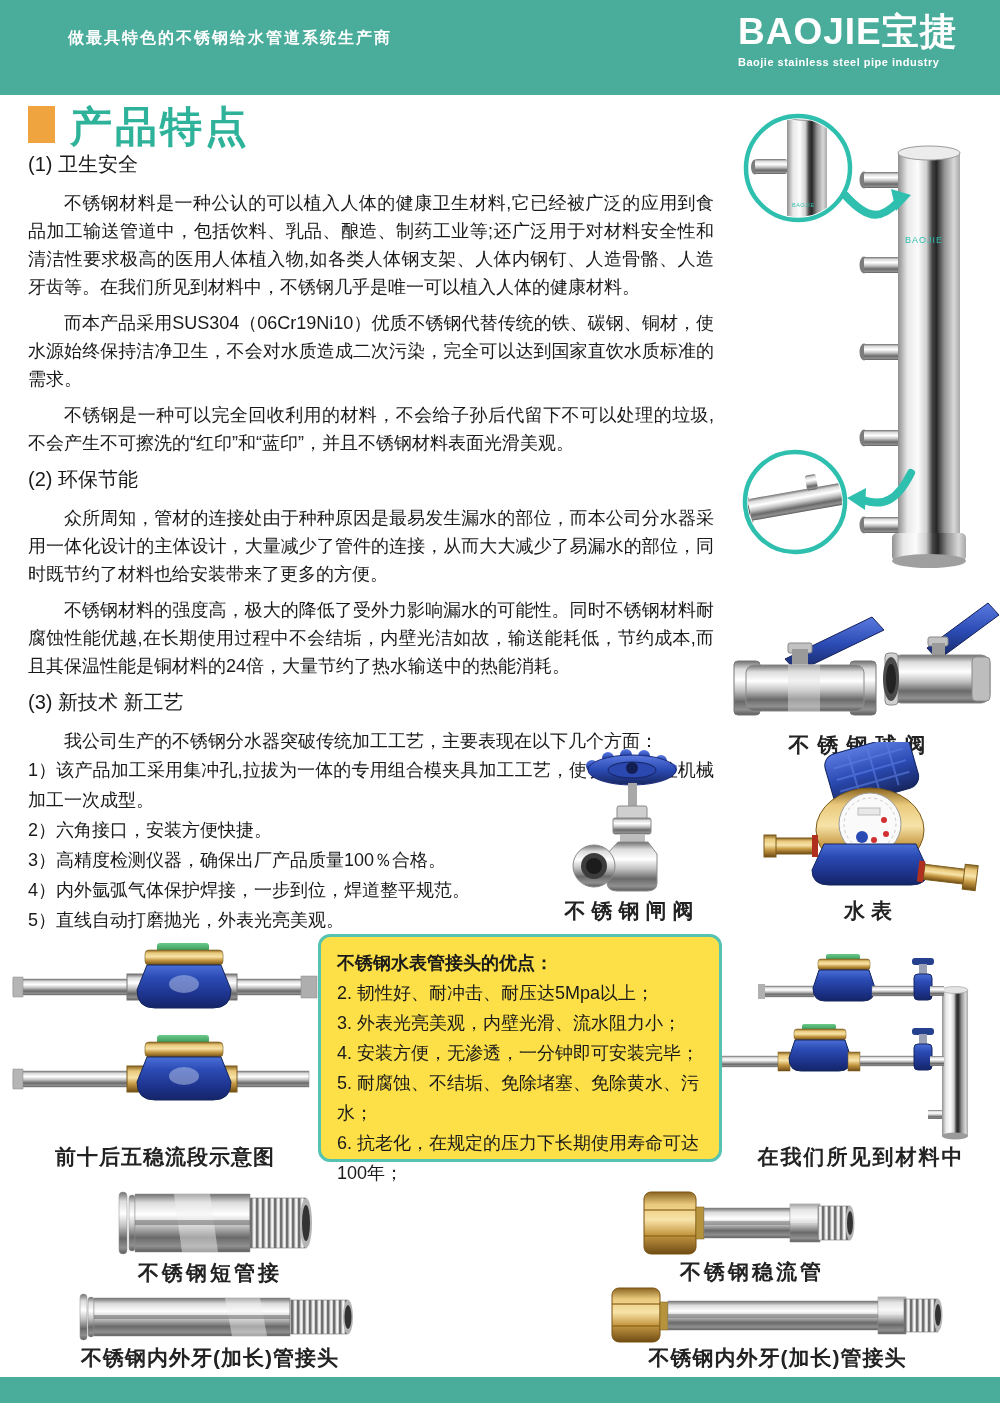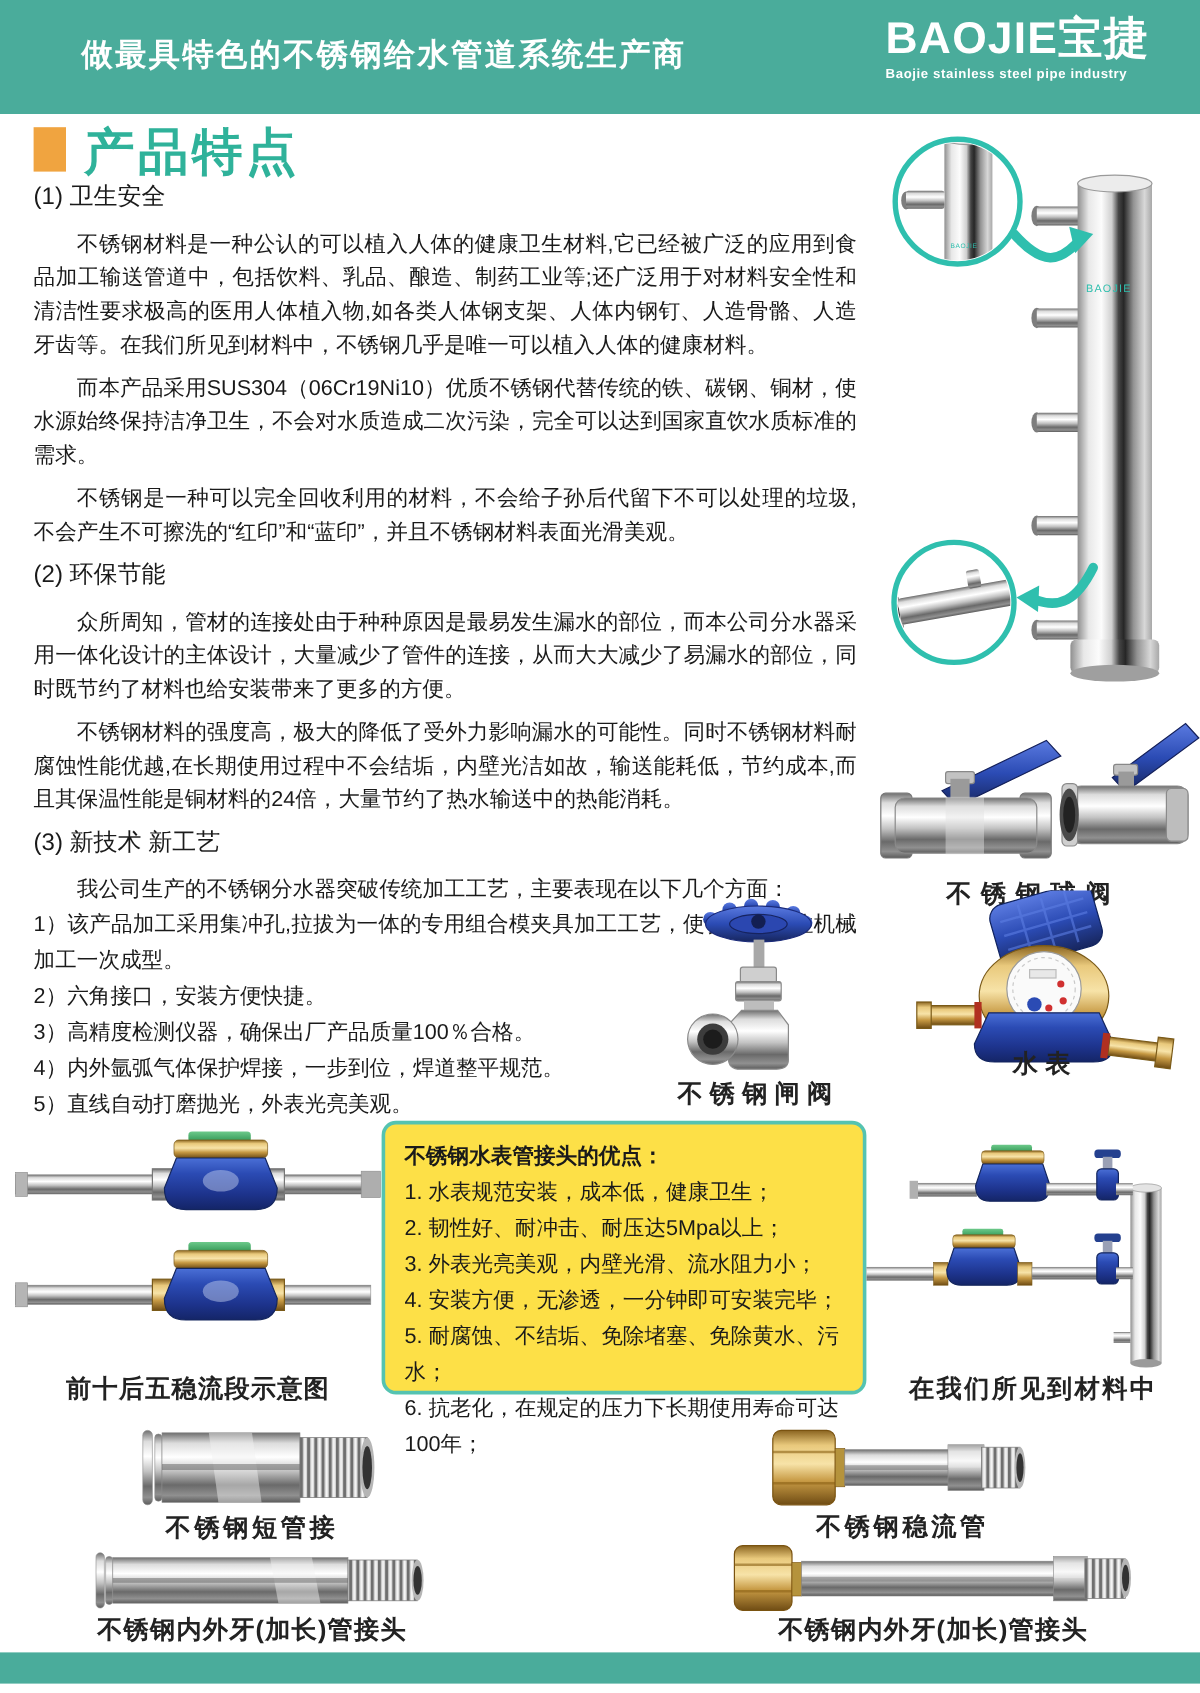--- a/index.html
+++ b/index.html
@@ -1,20 +1,20 @@
 <!DOCTYPE html>
 <html><head>
 <meta charset="utf-8">
 <style>
   html,body{margin:0;padding:0;background:#fff;}
   .page{position:relative;width:1000px;height:1411px;background:#fff;overflow:hidden;
         font-family:"Liberation Sans",sans-serif;color:#1a1a1a;}
   
   .header{position:absolute;left:0;top:0;width:1000px;height:95px;background:#4aac9b;}
-  .slogan{position:absolute;left:68px;top:28px;font-size:26px;font-weight:bold;color:#fff;letter-spacing:2px;}
+  .slogan{position:absolute;left:68px;top:28px;font-size:16px;font-weight:bold;color:#fff;letter-spacing:2px;}
   .logo-wrap{position:absolute;left:738px;top:10px;width:248px;color:#fff;}
   .logo-main{font-size:37px;font-weight:bold;letter-spacing:1px;line-height:44px;}
   .logo-tag{font-size:11px;font-weight:bold;letter-spacing:.5px;margin-top:2px;}
   .footer{position:absolute;left:0;top:1377px;width:1000px;height:26px;background:#4aac9b;}
   
   .title-square{position:absolute;left:28px;top:106px;width:27px;height:37px;background:#f0a440;}
   .page-title{position:absolute;left:70px;top:99px;font-size:42px;font-weight:bold;color:#2fb29a;letter-spacing:3px;}
   
   .text-col{position:absolute;left:28px;top:150px;width:686px;font-size:18px;line-height:28px;text-align:justify;}
   .text-col h2{font-size:20px;font-weight:normal;margin:8px 0 10px;line-height:29px;text-align:left;}
@@ -246,21 +246,21 @@
       <rect x="8" y="96" width="44" height="16" fill="url(#brassV)" stroke="#7a5a18"></rect>
       <rect x="2" y="93" width="12" height="22" fill="url(#brassV)" stroke="#7a5a18"></rect>
       <rect x="50" y="93" width="6" height="22" fill="#b03020"></rect>
       <g transform="rotate(7 160 130)">
         <rect x="162" y="122" width="44" height="15" fill="url(#brassV)" stroke="#7a5a18"></rect>
         <rect x="156" y="119" width="6" height="21" fill="#b03020"></rect>
         <rect x="202" y="117" width="13" height="25" fill="url(#brassV)" stroke="#7a5a18"></rect>
       </g>
     </svg>
   </div>
-  <div class="cap" style="left:762px;top:872px;width:218px;letter-spacing:6px;">水表</div>
+  <div class="cap" style="left:762px;top:897px;width:218px;letter-spacing:6px;">水表</div>
 
   <div class="fig" style="left:5px;top:928px;width:320px;height:215px;">
     <svg viewBox="0 0 320 215" width="320" height="215">
 
       <g>
         <rect x="8" y="51" width="118" height="16" fill="url(#steelV)" stroke="#8a8a8a" stroke-width=".5"></rect>
         <rect x="8" y="49" width="10" height="20" fill="#b5b5b5" stroke="#8a8a8a" stroke-width=".5"></rect>
         <rect x="122" y="46" width="18" height="26" fill="url(#steelV)" stroke="#777"></rect>
         <rect x="224" y="51" width="80" height="16" fill="url(#steelV)" stroke="#8a8a8a" stroke-width=".5"></rect>
         <rect x="296" y="48" width="16" height="22" fill="#aeaeae" stroke="#8a8a8a" stroke-width=".5"></rect>
@@ -281,21 +281,20 @@
         <rect x="140" y="22" width="78" height="15" rx="4" fill="url(#brassV)" stroke="#7a5a18" stroke-width=".6"></rect>
         <path d="M142,37 L216,37 L226,62 Q226,80 208,80 L150,80 Q132,80 132,62 Z" fill="url(#blueV)" stroke="#14265e"></path>
         <ellipse cx="179" cy="56" rx="15" ry="9" fill="#cdd6f2" opacity=".45"></ellipse>
       </g>
     </svg>
   </div>
   <div class="cap" style="left:5px;top:1143px;width:320px;letter-spacing:1px;">前十后五稳流段示意图</div>
 
   <div class="adv-box">
     <p class="adv-title">不锈钢水表管接头的优点：</p>
-    <p>1. 水表规范安装，成本低，健康卫生；</p>
     <p>2. 韧性好、耐冲击、耐压达5Mpa以上；</p>
     <p>3. 外表光亮美观，内壁光滑、流水阻力小；</p>
     <p>4. 安装方便，无渗透，一分钟即可安装完毕；</p>
     <p>5. 耐腐蚀、不结垢、免除堵塞、免除黄水、污水；</p>
     <p>6. 抗老化，在规定的压力下长期使用寿命可达100年；</p>
   </div>
 
   <div class="fig" style="left:722px;top:928px;width:278px;height:218px;">
     <svg viewBox="0 0 278 218" width="278" height="218">
 

